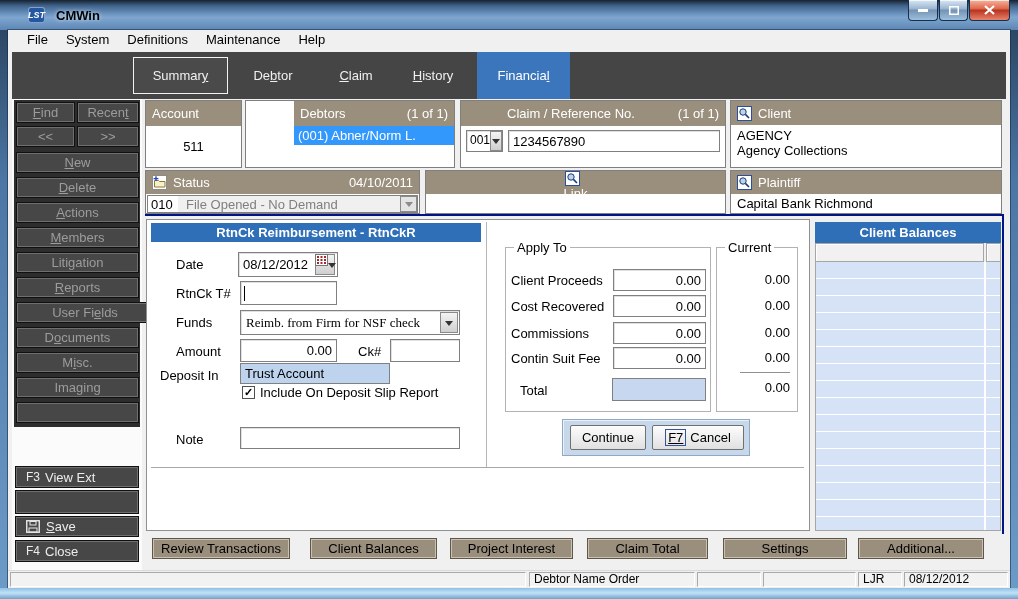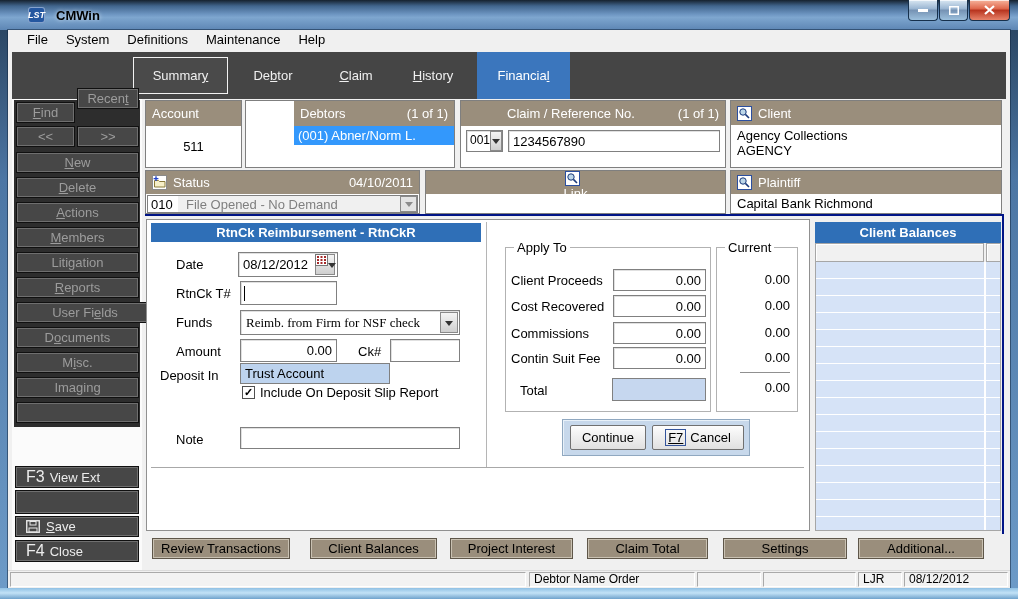--- a/index.html
+++ b/index.html
@@ -37,21 +37,21 @@
 .tab.focused { background:#4A4A4A; border:1px solid #F2F2F2; }
 .tab.activetab { background:#3B76BD; color:#FFF; }
 .accel { text-decoration:underline; }
 
 
 .sidebarbg { left:12px; top:99px; width:130px; height:471px; background:#FBFBFB; }
 .sdark { left:14px; top:100px; width:126px; height:327px; background:#2D2D2D; }
 .sbtn { background:#474747; border:1px solid #101010; box-shadow:inset 0 0 0 1px #6F6F6F;
   color:#9C9C9C; display:flex; align-items:center; justify-content:center; font-size:13px; }
 .sbtn.lit { color:#ECECEC; }
-.fkey { font-size:16px; margin-right:5px; }
+.fkey { font-size:12px; margin-right:5px; }
 
 
 .panel { border:1px solid #7F7F7F; background:#fff; }
 .tanhdr { background:#9A8E7C; color:#fff; display:flex; align-items:center; padding:0 6px; }
 .hdrcount { margin-left:auto; }
 .sunken { background:#fff; border:1px solid #808080;
   box-shadow:inset 1px 1px 0 rgba(0,0,0,.12); }
 .txt { border:none; outline:none; background:transparent; font-family:inherit; font-size:13px;
   width:100%; height:100%; padding:0 4px; }
 .txt.num { text-align:right; }
@@ -150,21 +150,21 @@
 </div>
 <div class="abs tab activetab" style="left:477px;top:52px;width:93px;height:47px;">
   <span><span>Financia</span><span class="accel">l</span><span></span></span>
 </div>
 
 <div class="abs sidebarbg"></div>
 <div class="abs sdark"></div>
 <div class="abs sbtn" style="left:16px;top:102px;width:59px;height:21px;">
   <span><span></span><span class="accel">F</span><span>ind</span></span>
 </div>
-<div class="abs sbtn" style="left:77px;top:88px;width:62px;height:21px;text-align:center;">
+<div class="abs sbtn" style="left:77px;top:102px;width:62px;height:21px;text-align:center;">
   <span><span>Recen</span><span class="accel">t</span><span></span></span>
 </div>
 <div class="abs sbtn" style="left:16px;top:126px;width:59px;height:21px;">&lt;&lt;</div>
 <div class="abs sbtn" style="left:77px;top:126px;width:62px;height:21px;">&gt;&gt;</div>
 
 <div class="abs sbtn" style="left:16px;top:152px;width:123px;height:21px;">
   <span><span></span><span class="accel">N</span><span>ew</span></span>
 </div>
 <div class="abs sbtn" style="left:16px;top:177px;width:123px;height:21px;">
   <span><span></span><span class="accel">D</span><span>elete</span></span>
@@ -249,22 +249,22 @@
     <span style="margin-right:6px;">
         <svg width="15" height="15">
           <rect x="0.5" y="0.5" width="14" height="14" fill="#fff" stroke="#2B4FA0"></rect>
           <circle cx="6" cy="6" r="3.2" fill="#BCD6E8" stroke="#1A3A7C"></circle>
           <line x1="8.4" y1="8.4" x2="12" y2="12" stroke="#1A3A7C" stroke-width="1.6"></line>
         </svg>
       </span>
     <span>Client</span>
   </div>
   <div style="padding:3px 6px;line-height:15px;">
+    <div>AGENCY</div>
     <div>Agency Collections</div>
-    <div>AGENCY</div>
   </div>
 </div>
 
 <div class="abs panel" style="left:145px;top:170px;width:275px;height:44px;">
   <div class="tanhdr" style="height:23px;">
     <span style="margin-right:6px;">
         <svg width="15" height="15">
           <rect x="0.5" y="0.5" width="14" height="14" fill="#fff" stroke="#8A8A8A"></rect>
           <path d="M2.5 5.5 L2.5 12 L13 12 L13 6.5 L7.5 6.5 L6.5 5.5 Z" fill="#F6EFC8" stroke="#8A7A3A"></path>
           <path d="M4 1.2 L4 6 M1.6 3.6 L6.4 3.6" stroke="#2244CC" stroke-width="1.4"></path>

